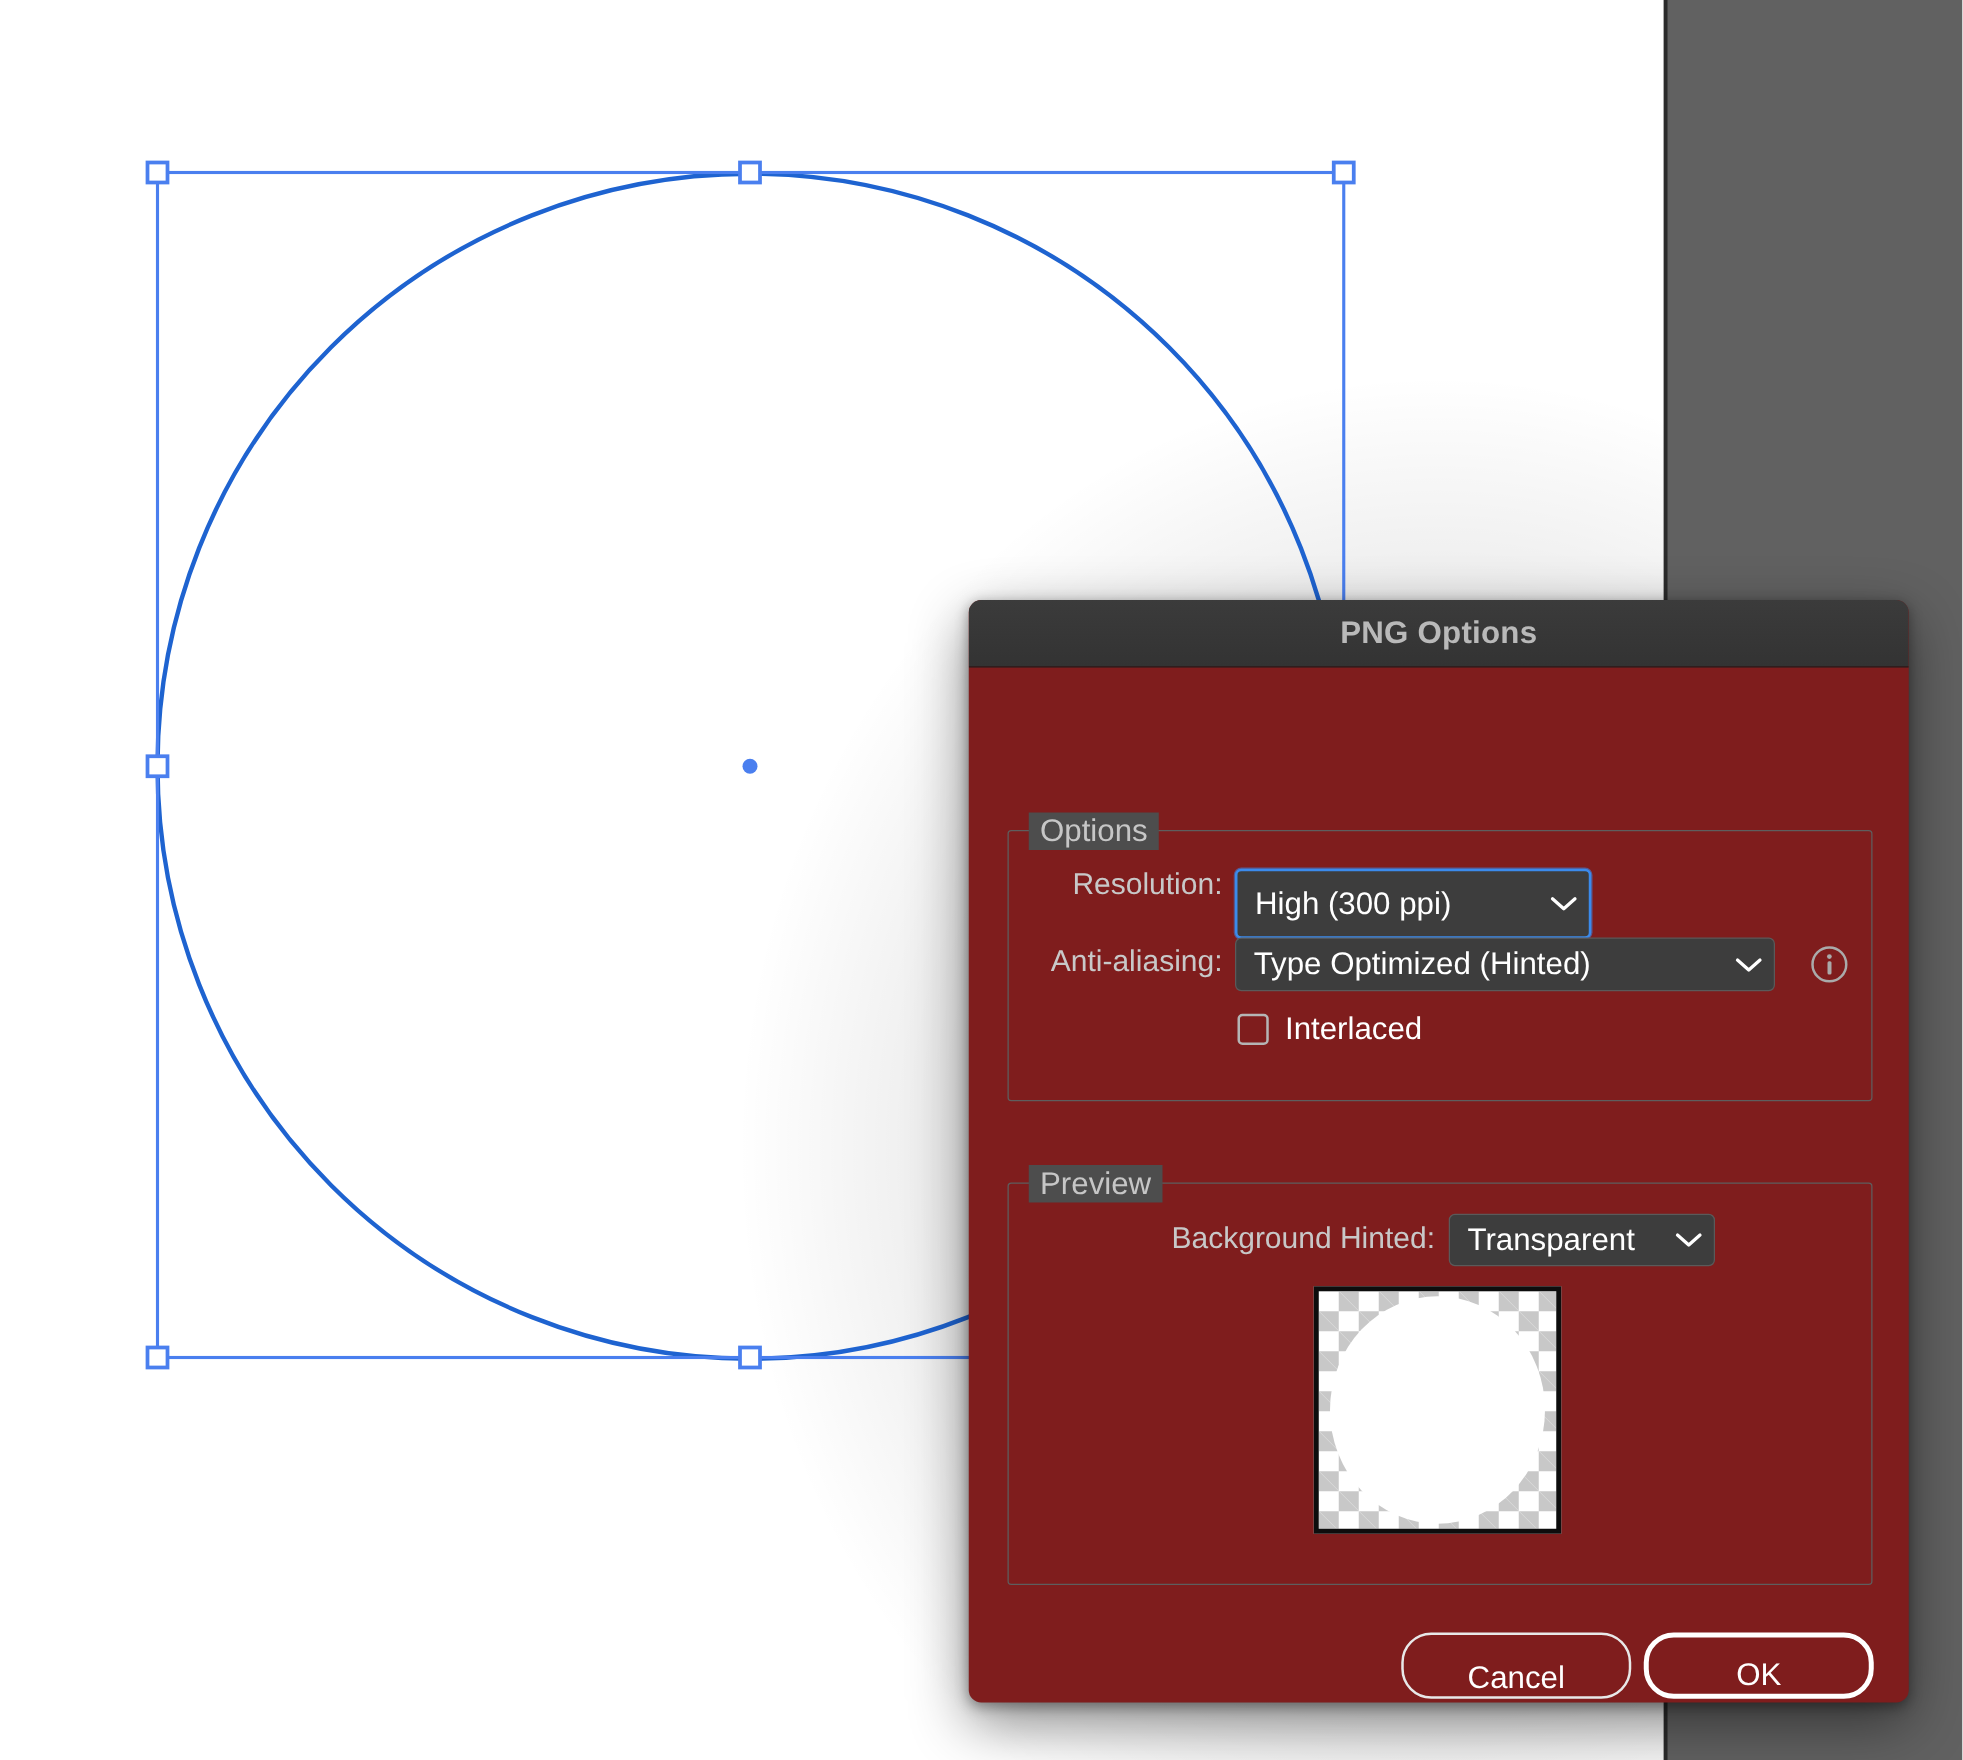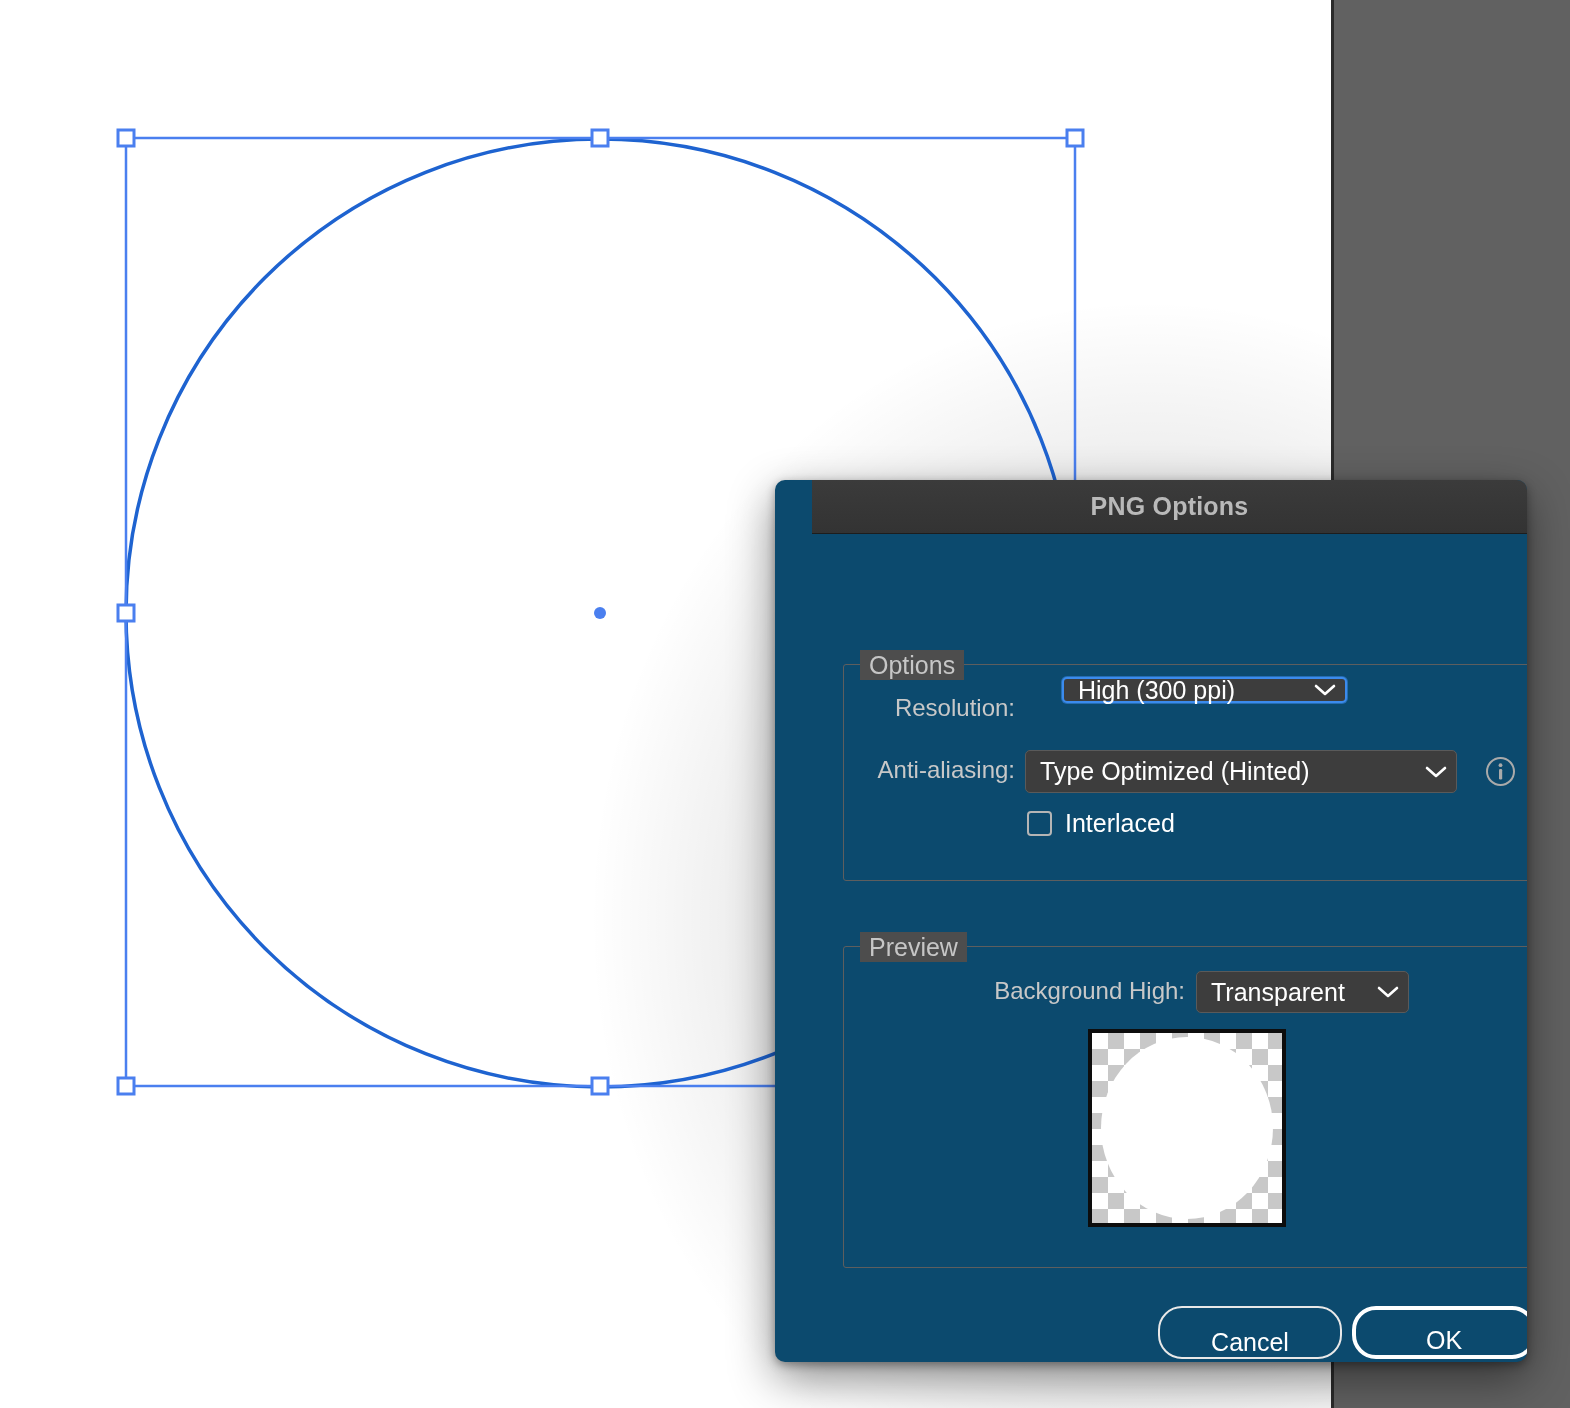--- a/index.html
+++ b/index.html
@@ -48,26 +48,25 @@
     height: 1408px;
   }
 
   
   .dialog {
     position: absolute;
     left: 775px;
     top: 480px;
     width: 752px;
     height: 882px;
-    background: #0c4a6e;
+    background: #7f1d1d;
     border-radius: 10px;
     box-shadow: 0 16px 46px rgba(0,0,0,0.45), 0 3px 10px rgba(0,0,0,0.35);
     overflow: hidden;
     box-sizing: border-box;
-    padding-left: 37px;
   }
   .dialog-titlebar {
     height: 54px;
     background: linear-gradient(to bottom, #3b3b3b, #333333);
     border-bottom: 1px solid #1d1d1d;
     display: flex;
     align-items: center;
     justify-content: center;
     box-sizing: border-box;
   }
@@ -145,24 +144,23 @@
     align-items: center;
     justify-content: center;
   }
   .select.focused {
     border: 2px solid #3b8bed;
     box-shadow: 0 0 0 1px rgba(59,139,237,0.55);
   }
 
   #resolution-select {
     left: 213px;
-    top: 143px;
+    top: 161px;
     width: 285px;
-    height: 26px;
-    margin-left: 37px;
+    height: 56px;
   }
   #antialias-select {
     left: 213px;
     top: 216px;
     width: 432px;
     height: 43px;
   }
   #bgcolor-select {
     left: 384px;
     top: 437px;
@@ -344,21 +342,21 @@
 
       <div id="interlaced-row">
         <span class="checkbox"></span>
         <span class="checkbox-label">Interlaced</span>
       </div>
 
       <div class="groupbox" id="preview-group">
         <span class="group-legend">Preview</span>
       </div>
 
-      <span class="field-label" id="bgcolor-label">Background High:</span>
+      <span class="field-label" id="bgcolor-label">Background Hinted:</span>
 
       <div class="select" id="bgcolor-select">
         <span class="select-value">Transparent</span>
         <span class="chev">
           <svg width="22" height="14" viewBox="0 0 22 14">
               <path d="M2 3 L11 11 L20 3" fill="none" stroke="#ffffff" stroke-width="2.6" stroke-linecap="round" stroke-linejoin="round"></path>
             </svg>
         </span>
       </div>
 

